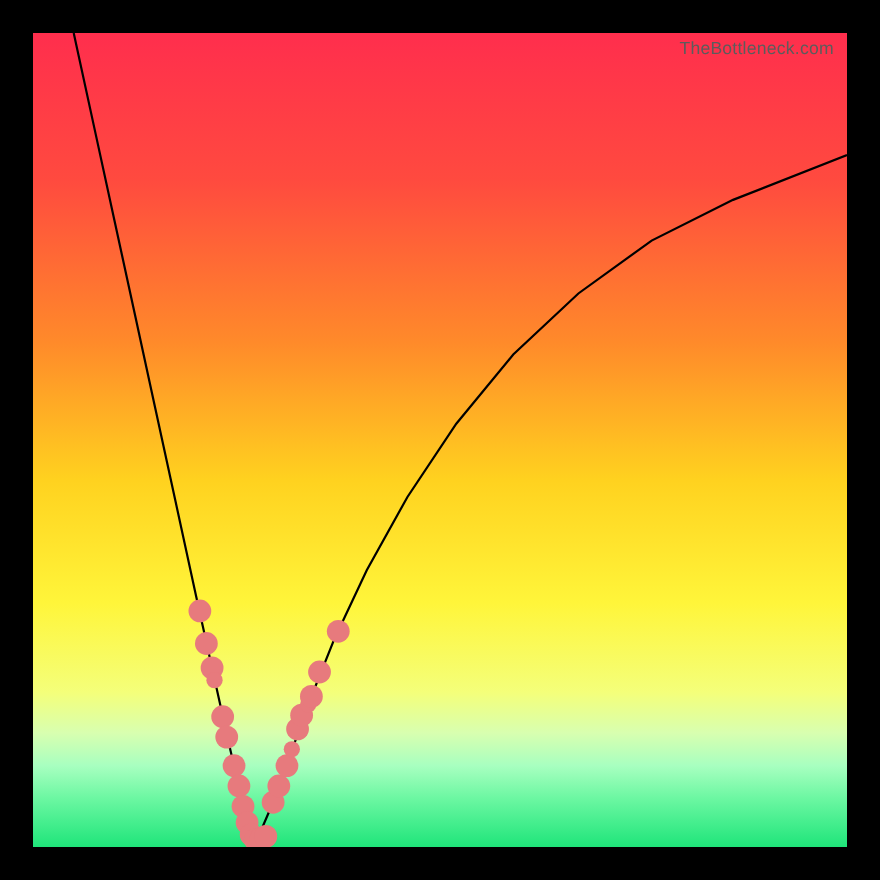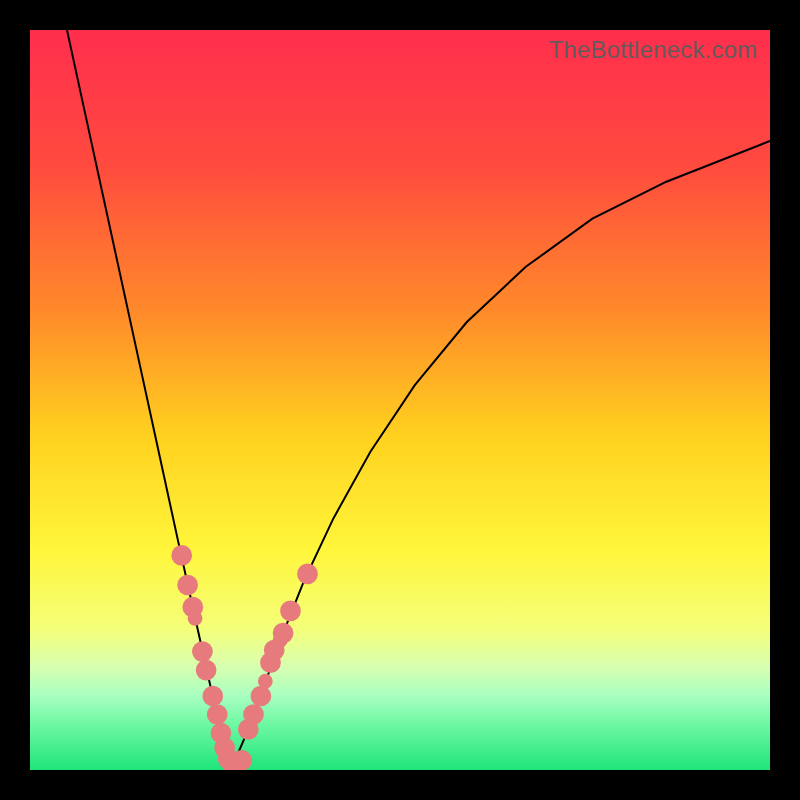--- a/index.html
+++ b/index.html
@@ -27,21 +27,21 @@
   }
   .gradient {
     position: absolute;
     left: 0; top: 0; right: 0; bottom: 0;
   }
   .watermark {
     position: absolute;
     top: 6px;
     right: 12px;
     color: #5c5c5c;
-    font-size: 24px;
+    font-size: 16px;
     font-weight: 500;
     letter-spacing: 0.2px;
     user-select: none;
   }
   svg.curves {
     position: absolute;
     left: 0; top: 0;
     width: 740px; height: 740px;
   }
   .curve-line {

